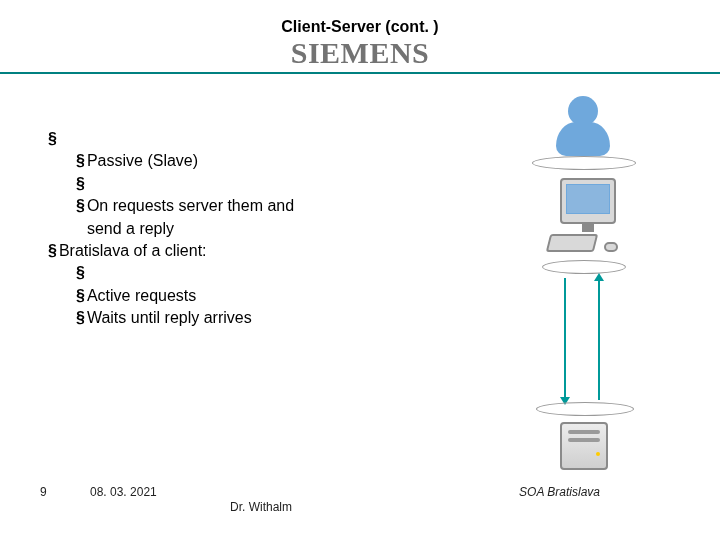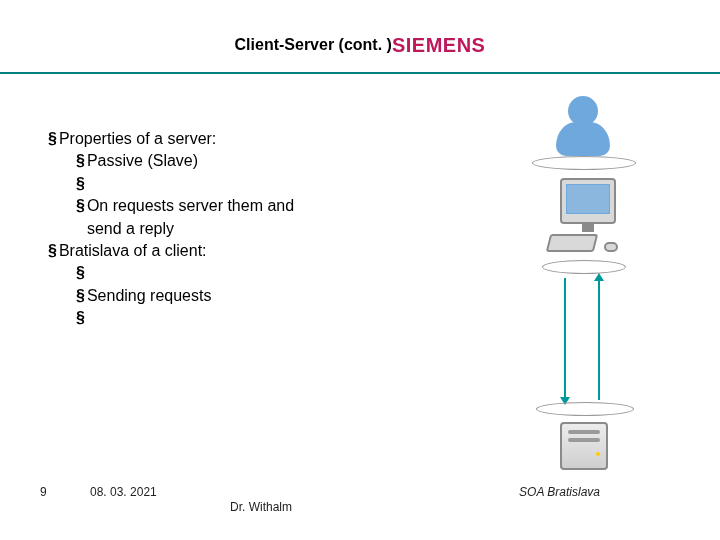--- a/index.html
+++ b/index.html
@@ -11,34 +11,35 @@
     position: relative;
     overflow: hidden;
   }
   .header {
     position: absolute;
     top: 20px;
     left: 40px;
     right: 40px;
     height: 50px;
     display: flex;
-    justify-content: center;
+    justify-content: flex-end;
     align-items: center;
+    flex-direction: column;
   }
   .title {
     font-size: 16px;
     font-weight: bold;
     color: #000;
   }
   .logo {
-    font-size: 20px;
+    font-size: 30px;
     font-weight: 900;
     letter-spacing: 0.5px;
-    color: #be185d;
-    font-family: Liberation Sans, sans-serif;
+    color: #737373;
+    font-family: Liberation Serif, serif;
   }
   .divider {
     position: absolute;
     top: 72px;
     left: 0;
     right: 0;
     height: 2px;
     background: #008080;
   }
   .content {
@@ -157,21 +158,20 @@
 
 <div class="header">
   <div class="title">Client-Server (cont. )</div>
   <div class="logo">SIEMENS</div>
 </div>
 <div class="divider"></div>
 
 <div class="content">
   <div class="bullet-line group-title">
     <span class="bullet">§</span>
-    <span>Properties of a server:</span>
   </div>
   <div class="sub-list">
     <div class="bullet-line">
       <span class="bullet">§</span>
       <span>Passive (Slave)</span>
     </div>
     <div class="bullet-line">
       <span class="bullet">§</span>
     </div>
     <div class="bullet-line" style="max-width:240px;">
@@ -182,24 +182,25 @@
   <div class="bullet-line group-title">
     <span class="bullet">§</span>
     <span>Bratislava of a client:</span>
   </div>
   <div class="sub-list">
     <div class="bullet-line">
       <span class="bullet">§</span>
     </div>
     <div class="bullet-line">
       <span class="bullet">§</span>
-      <span>Sending requests</span>
-    </div>
-    <div class="bullet-line">
-      <span class="bullet">§</span>
+      <span>Active requests</span>
+    </div>
+    <div class="bullet-line">
+      <span class="bullet">§</span>
+      <span>Waits until reply arrives</span>
     </div>
   </div>
 </div>
 
 <div class="diagram">
   <div class="person">
     <div class="head"></div>
       <div class="body"></div>
   </div>
   <div class="ellipse e1"></div>

